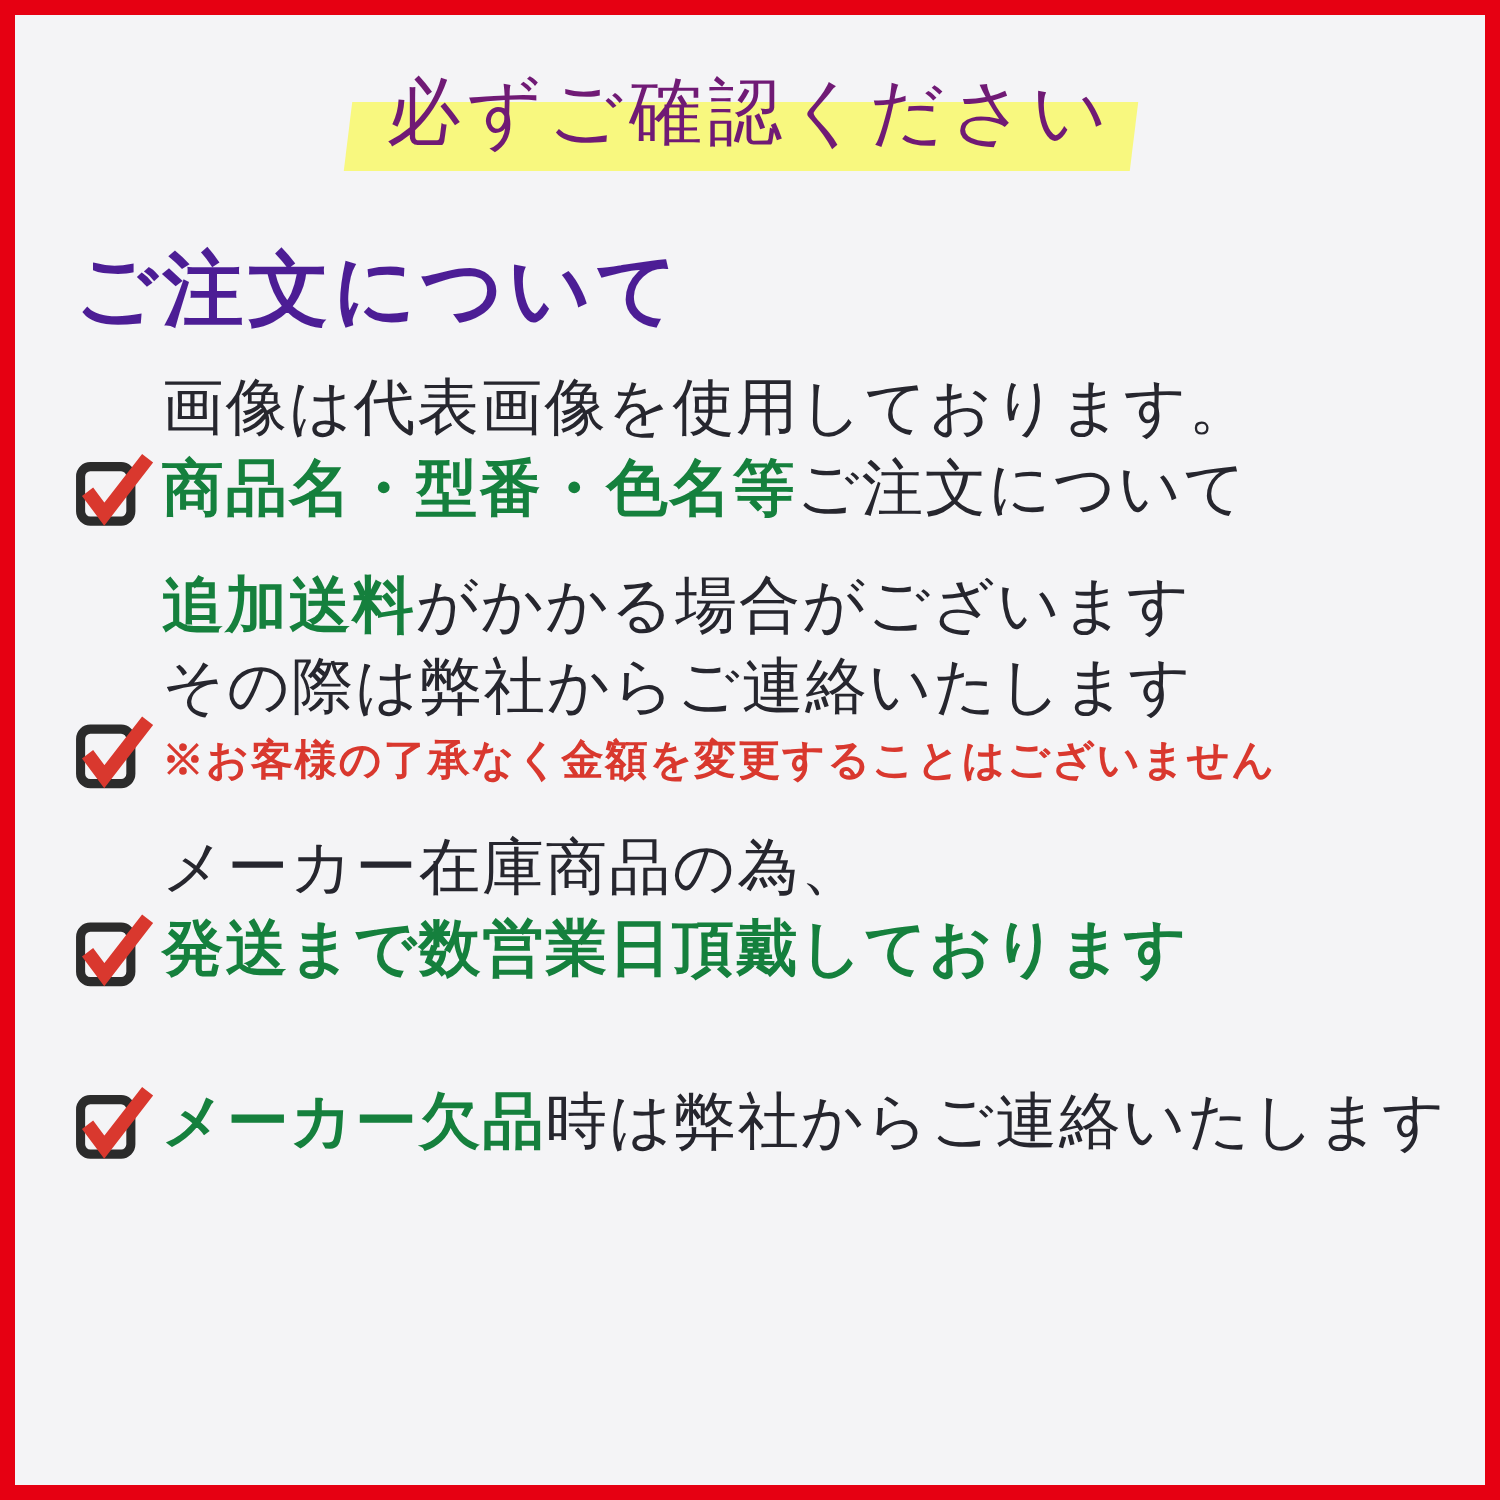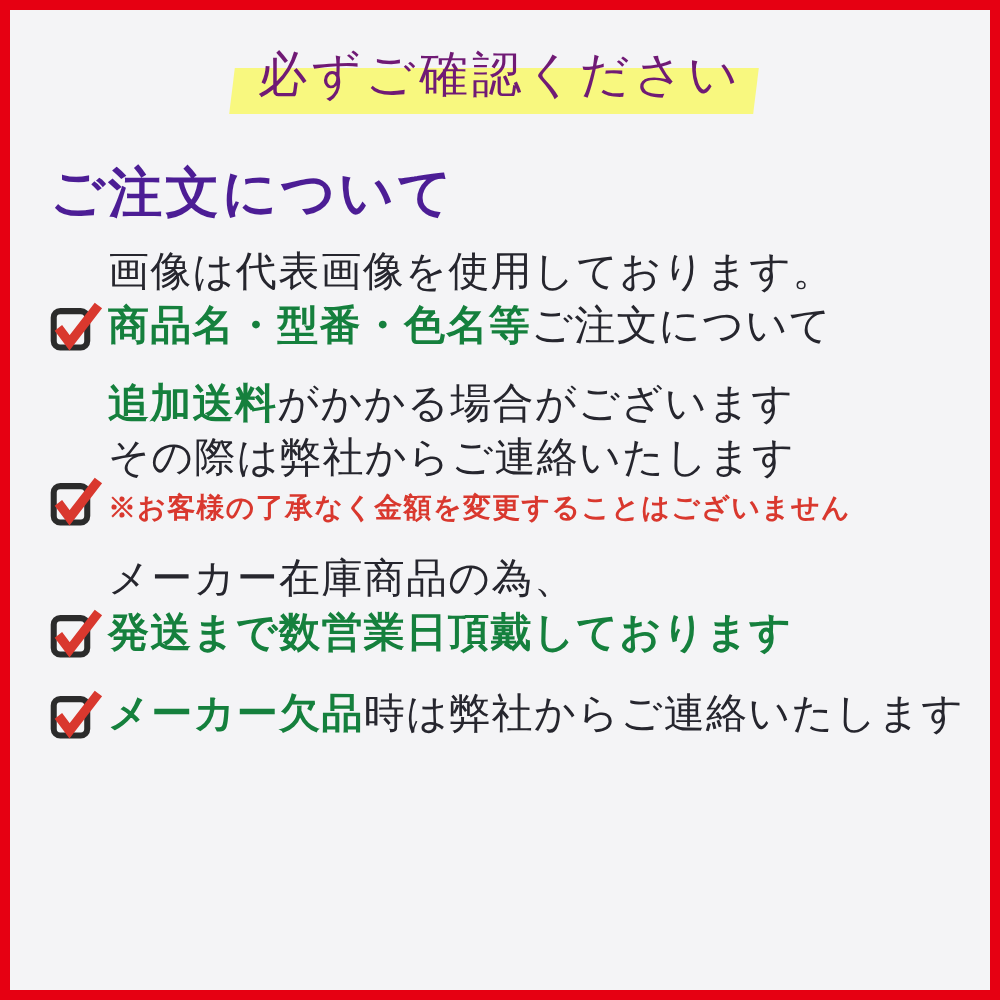--- a/index.html
+++ b/index.html
@@ -102,21 +102,21 @@
             <rect x="4" y="11" width="36" height="39" rx="7" fill="none" stroke="#2b2b2b" stroke-width="6.5"></rect>
             <path d="M9 29 L21 45 L52 5" fill="none" stroke="#d9382e" stroke-width="10" stroke-linecap="butt" stroke-linejoin="miter"></path>
           </svg>
         </span>
         <div class="lines">
           <p><span class="dark">メーカー在庫商品の為、</span></p>
           <p><span class="red">発送まで数営業日頂戴しております</span></p>
         </div>
       </div>
 
-      <div class="item" style="margin-top:24px;">
+      <div class="item" style="margin-top:58px;">
         <span class="cb">
           <svg width="54" height="52" viewBox="0 0 58 54">
             <rect x="4" y="11" width="36" height="39" rx="7" fill="none" stroke="#2b2b2b" stroke-width="6.5"></rect>
             <path d="M9 29 L21 45 L52 5" fill="none" stroke="#d9382e" stroke-width="10" stroke-linecap="butt" stroke-linejoin="miter"></path>
           </svg>
         </span>
         <div class="lines">
           <p><span class="red">メーカー欠品</span><span class="dark">時は弊社からご連絡いたします</span></p>
         </div>
       </div>

